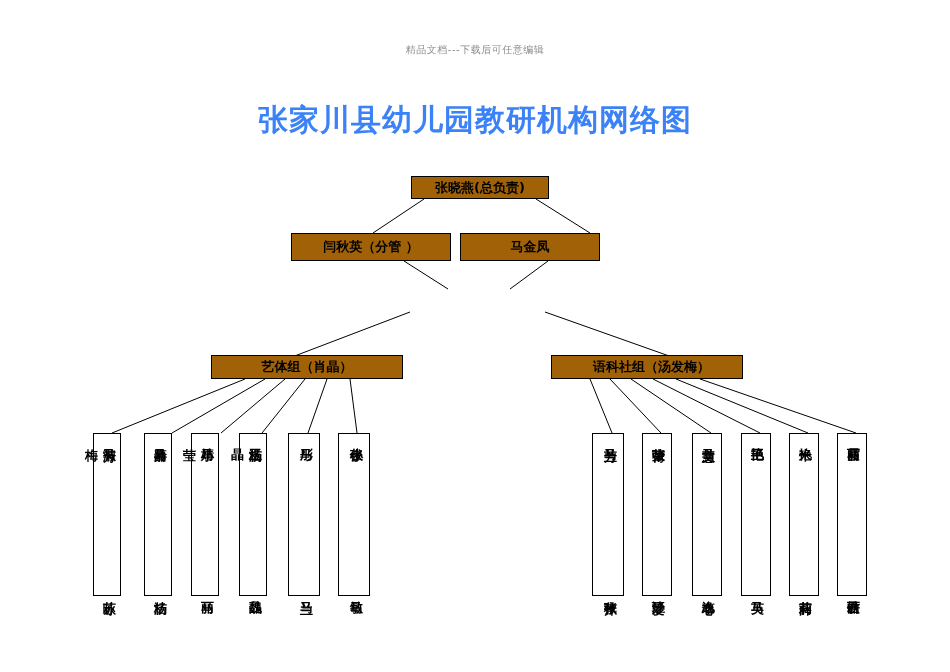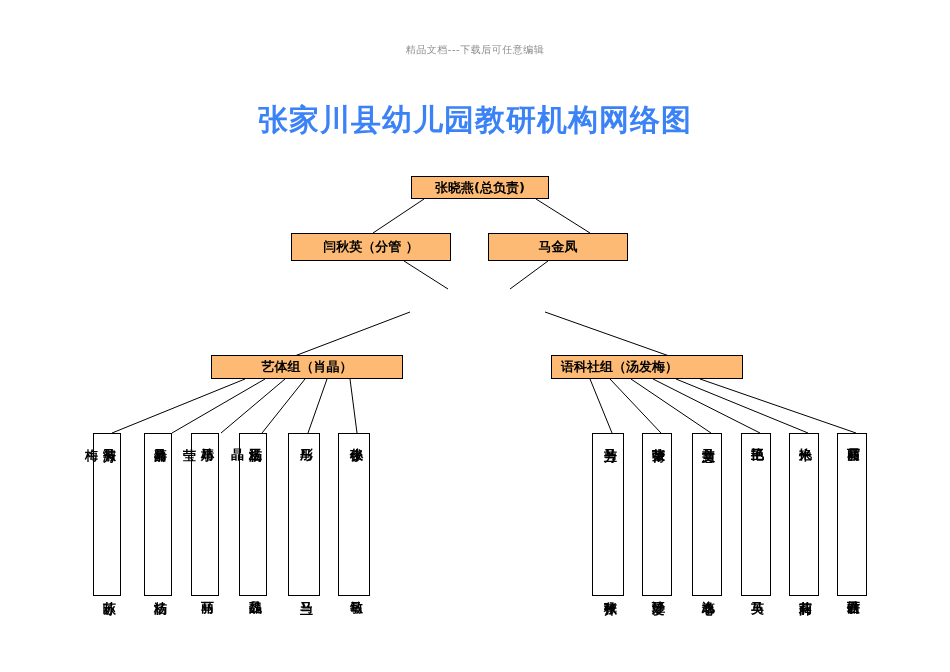--- a/index.html
+++ b/index.html
@@ -47,32 +47,32 @@
     font-size: 30px;
     font-weight: bold;
     color: #3b82f6;
     font-family: "DejaVu Serif", "Liberation Serif", serif;
     letter-spacing: 1px;
   }
   .node {
     position: absolute;
     box-sizing: border-box;
     border: 1px solid #000000;
-    background: #fdba74;
+    background: #a16207;
     display: flex;
     align-items: center;
     justify-content: center;
     font-size: 13px;
     font-weight: bold;
     color: #000000;
     white-space: nowrap;
     z-index: 5;
   }
   .node.left-align {
-    justify-content: flex-start;
+    justify-content: center;
     padding-left: 9px;
   }
   
   .leaf {
     position: absolute;
     box-sizing: border-box;
     border: 1px solid #000000;
     background: #ffffff;
     z-index: 5;
     overflow: visible;
@@ -141,21 +141,21 @@
   </svg>
 
   <div class="node" style="left:411px; top:176px; width:138px; height:23px;">
     <span>张晓燕(总负责)</span>
   </div>
 
   <div class="node" style="left:291px; top:233px; width:160px; height:28px;align-items:center;">
     <span>闫秋英（分管 ）</span>
   </div>
 
-  <div class="node" style="left:488px; top:233px; width:140px; height:28px;">
+  <div class="node" style="left:460px; top:233px; width:140px; height:28px;">
     <span>马金凤</span>
   </div>
 
 
   <div class="node" style="left:211px; top:355px; width:192px; height:24px;">
     <span>艺体组（肖晶）</span>
   </div>
 
   <div class="node left-align" style="left:551px; top:355px; width:192px; height:24px;">
     <span>语科社组（汤发梅）</span>

